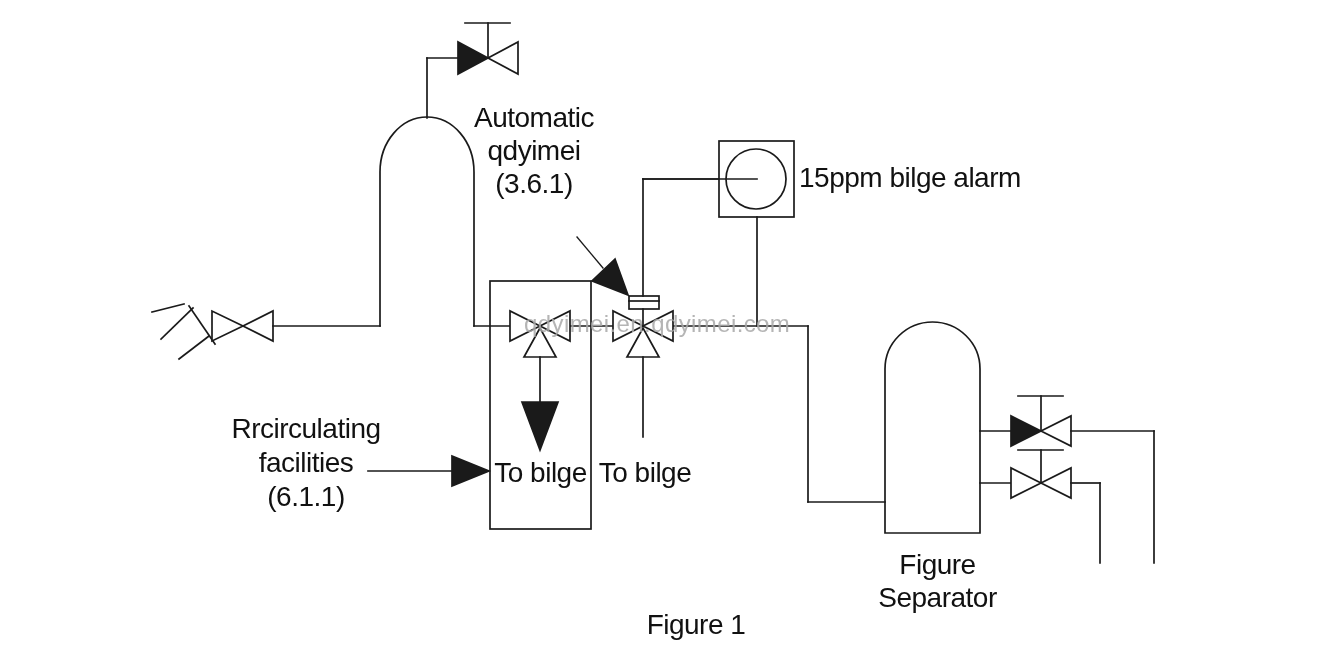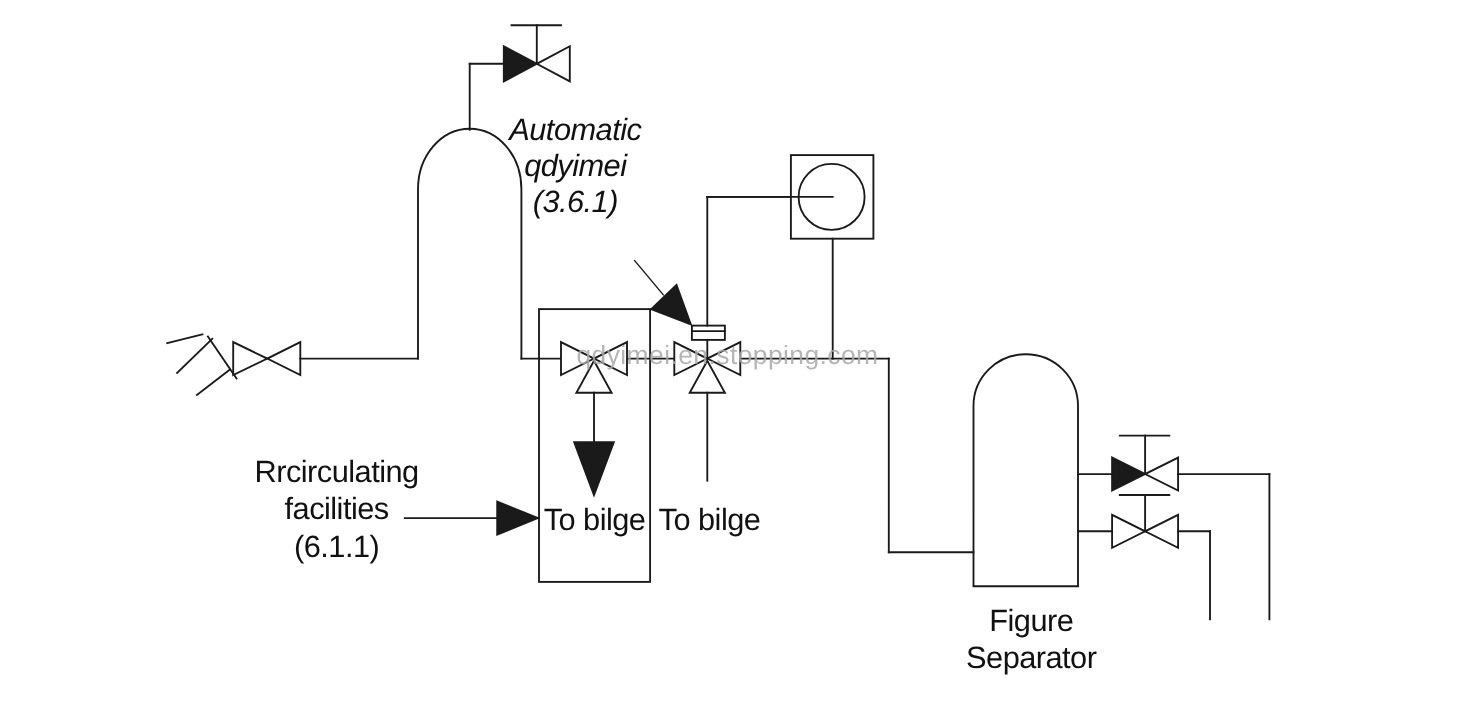--- a/index.html
+++ b/index.html
@@ -25,21 +25,21 @@
     position:absolute;
     left:524px;top:309px;
     font-size:24px;
     letter-spacing:0.4px;
     color:#a9a9a9;
     opacity:0.85;
     line-height:30px;
   }
   #caption{left:641px;top:608px;width:110px;}
   #alarm-label{left:799px;top:161px;}
-  #autostop-label{left:438px;top:101px;width:170px;font-style:italic;}
+  #autostop-label{left:449px;top:101px;width:170px;}
   #recirc-label{left:221px;top:412px;width:170px;line-height:34px;}
   #tobilge-left{left:490px;top:456px;width:101px;}
   #tobilge-right{left:593px;top:456px;width:104px;}
   #separator-label{left:845px;top:548px;width:185px;}
 </style>
 </head>
 <body>
 
 <div id="stage">
 
@@ -143,28 +143,30 @@
       <polygon points="452,456 452,486 489,471" fill="#1a1a1a"></polygon>
     </g>
   </svg>
 
   <div class="lbl center" id="autostop-label">
     <div>Automatic</div>
     <div>qdyimei</div>
     <div>(3.6.1)</div>
   </div>
 
+  <div class="lbl" id="alarm-label">15ppm bilge alarm</div>
 
   <div class="lbl center" id="recirc-label">
     <div>Rrcirculating</div>
     <div>facilities</div>
     <div>(6.1.1)</div>
   </div>
 
   <div class="lbl center" id="tobilge-left">To bilge</div>
 
   <div class="lbl center" id="tobilge-right">To bilge</div>
 
   <div class="lbl center" id="separator-label">Figure Separator</div>
 
+  <div class="lbl center" id="caption">Figure 1</div>
 
-  <div id="watermark">qdyimei.en.stopping.com</div>
+  <div id="watermark">qdyimei.en.qdyimei.com</div>
 </div>
 
 </body></html>

